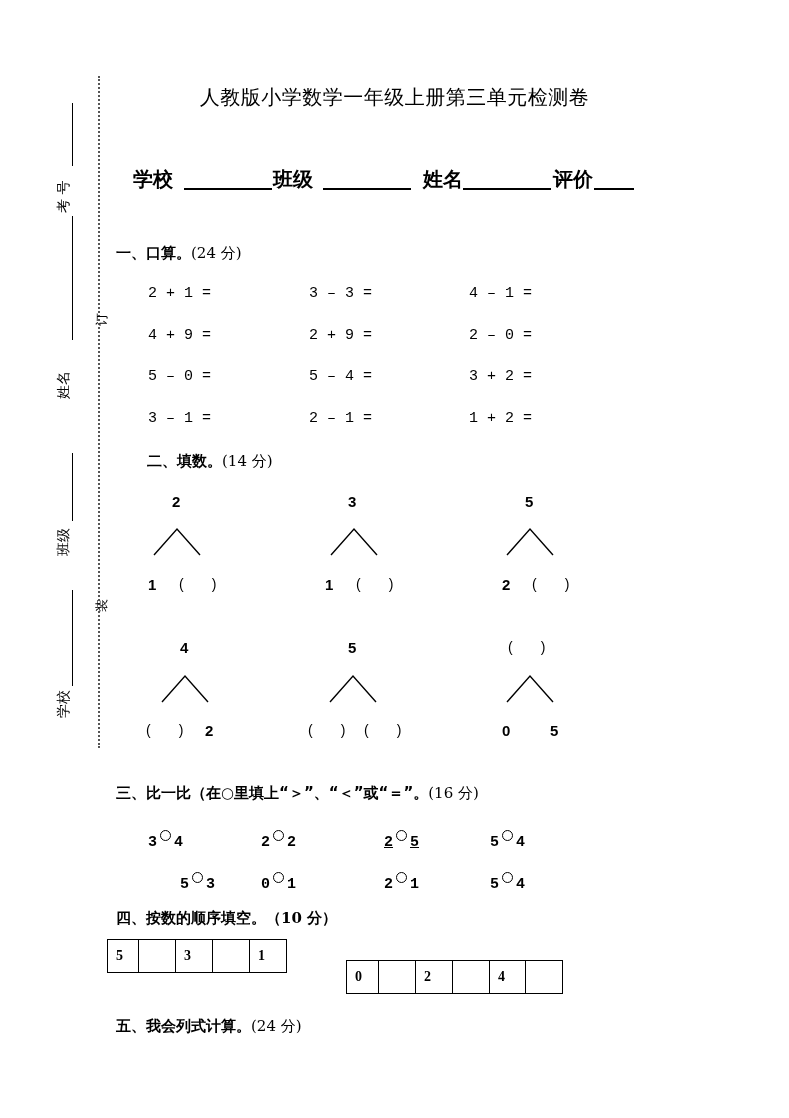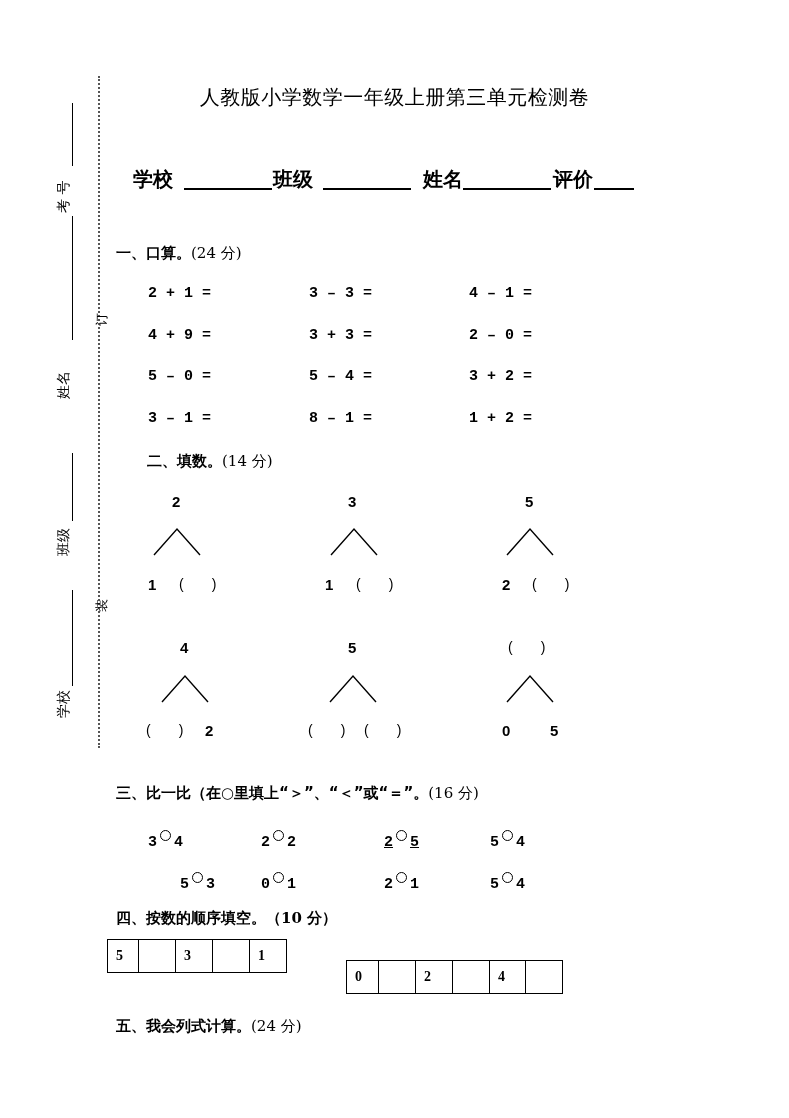--- a/index.html
+++ b/index.html
@@ -4,21 +4,21 @@
 <style>
   html, body { margin: 0; padding: 0; background: #ffffff; }
   body { width: 789px; height: 1118px; position: relative; overflow: hidden;
          font-family: "DejaVu Sans", sans-serif; color: #000; }
   .abs { position: absolute; }
   .title { left: 0; width: 789px; top: 84px; text-align: center; font-size: 20px; letter-spacing: 0.5px; }
   .hdr { top: 166px; font-size: 20px; font-weight: bold; }
   .uline { position: absolute; height: 0; border-bottom: 2px solid #000; }
   .sec { font-size: 15px; font-weight: bold; left: 116px; }
   .sec .pts { font-family: "DejaVu Serif", serif; font-weight: normal; }
-  .eq { font-family: "Liberation Mono", monospace; font-weight: bold; font-size: 15px; white-space: pre; }
+  .eq { font-family: "Liberation Mono", monospace; font-weight: normal; font-size: 15px; white-space: pre; }
   .vdots { left: 98px; top: 76px; height: 672px; width: 0; border-left: 2px dotted #555; }
   .vline { width: 0; border-left: 1.3px solid #000; }
   .vlabel { font-size: 14px; transform-origin: left top; transform: rotate(-90deg); white-space: pre; }
   .vmark { font-size: 13px; transform-origin: left top; transform: rotate(-90deg); left: 93px; }
   .num { font-family: "Liberation Sans", sans-serif; font-weight: bold; font-size: 15px; }
   .par { font-family: "Liberation Sans", sans-serif; font-size: 14px; }
   svg.tree { position: absolute; overflow: visible; }
   .circ { display: inline-block; width: 9px; height: 9px; border: 1px solid #000; border-radius: 50%; vertical-align: 5px; margin: 0 3px; }
   .cmp { font-family: "Liberation Mono", monospace; font-weight: bold; font-size: 15px; }
   table.seq { position: absolute; border-collapse: collapse; }
@@ -51,27 +51,27 @@
 <div class="abs hdr" style="left:553px;">评价</div>
 <div class="uline" style="left:594px; top:188px; width:40px;"></div>
 
 <div class="abs sec" style="top:244px;">
   <span>一、口算。</span><span class="pts">(24 分)</span>
 </div>
 <div class="abs eq" style="left:148px; top:285px;">2 + 1 =</div>
 <div class="abs eq" style="left:309px; top:285px;">3 – 3 =</div>
 <div class="abs eq" style="left:469px; top:285px;">4 – 1 =</div>
 <div class="abs eq" style="left:148px; top:327px;">4 + 9 =</div>
-<div class="abs eq" style="left:309px; top:327px;">3 + 3 =</div>
+<div class="abs eq" style="left:309px; top:327px;">2 + 9 =</div>
 <div class="abs eq" style="left:469px; top:327px;">2 – 0 =</div>
 <div class="abs eq" style="left:148px; top:368px;">5 – 0 =</div>
 <div class="abs eq" style="left:309px; top:368px;">5 – 4 =</div>
 <div class="abs eq" style="left:469px; top:368px;">3 + 2 =</div>
 <div class="abs eq" style="left:148px; top:410px;">3 – 1 =</div>
-<div class="abs eq" style="left:309px; top:410px;">8 – 1 =</div>
+<div class="abs eq" style="left:309px; top:410px;">2 – 1 =</div>
 <div class="abs eq" style="left:469px; top:410px;">1 + 2 =</div>
 
 <div class="abs sec" style="top:452px;margin-left:31px;">
   <span>二、填数。</span><span class="pts">(14 分)</span>
 </div>
 
 <div class="abs num" style="left:172px; top:493px;">2</div>
 <svg class="tree" style="left:154px; top:529px;" width="47" height="26">
     <polyline points="0,26 23,0 46,26" fill="none" stroke="#000" stroke-width="1.4"></polyline>
   </svg>

